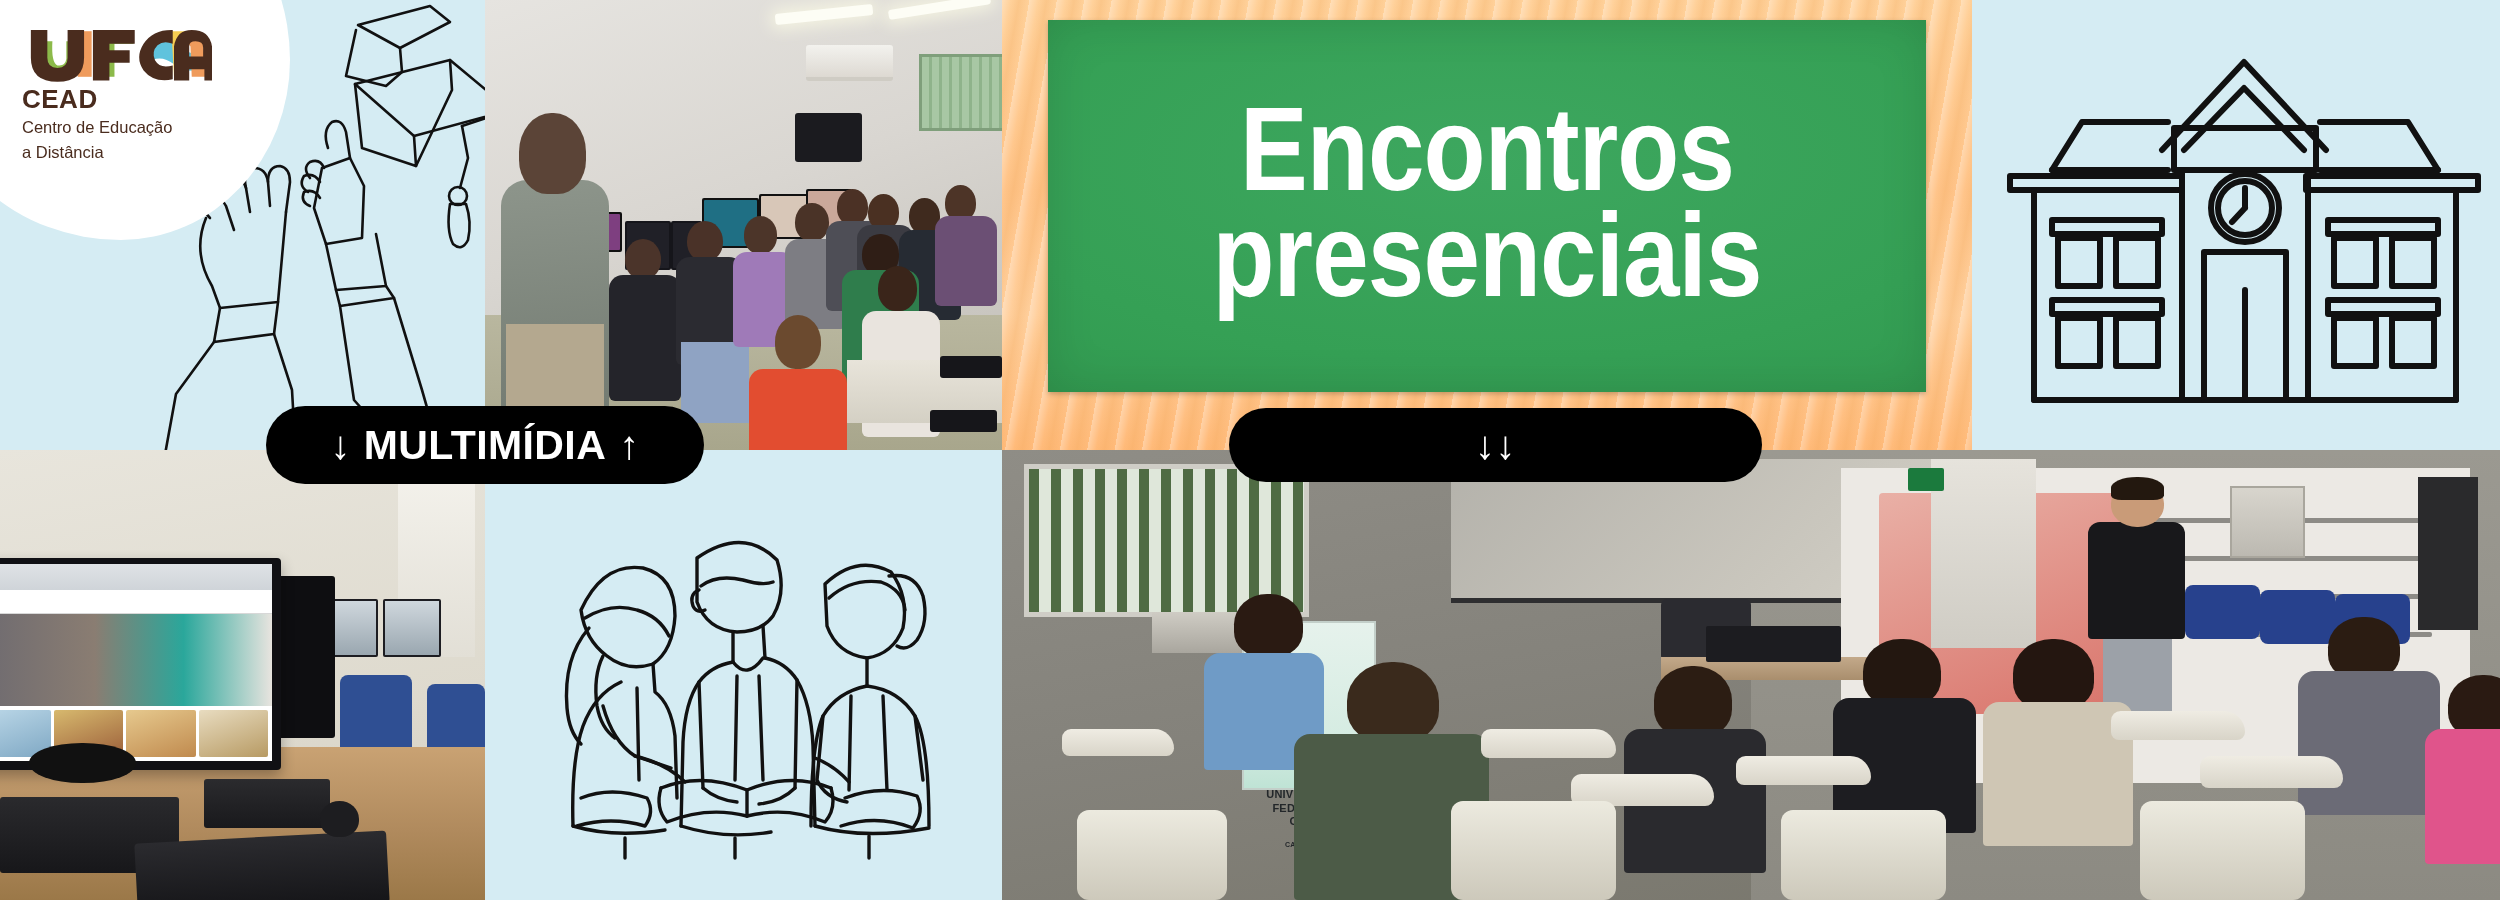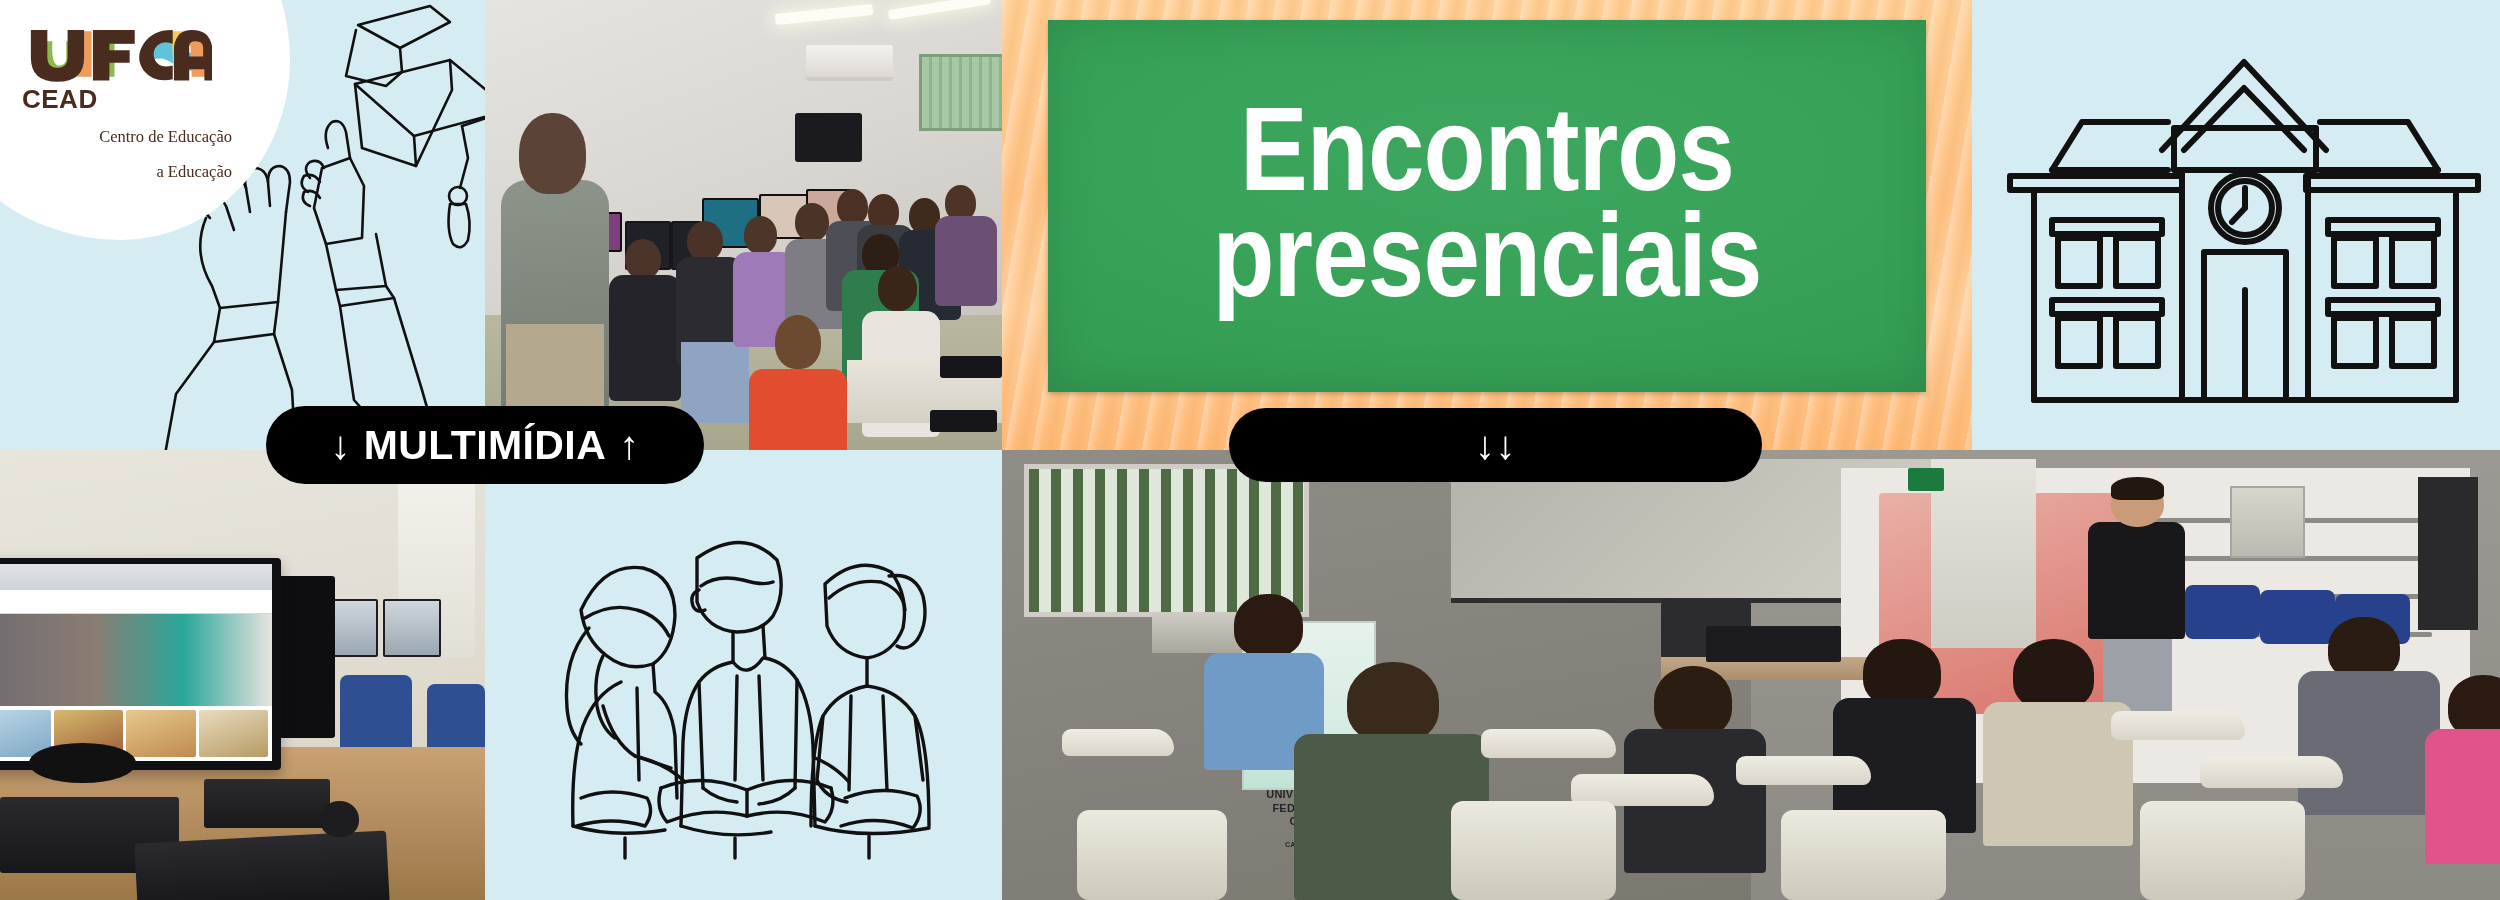--- a/index.html
+++ b/index.html
@@ -25,23 +25,22 @@
     background:#ffffff;
     border-radius:58% 42% 47% 53% / 52% 50% 50% 48%;
   }
   #logo-block { position:absolute; left:22px; top:22px; width:210px; }
   #ufca-logo { display:block; width:190px; height:64px; }
   .cead-title {
     font-size:26px; font-weight:bold; color:#4a2c1e;
     letter-spacing:.5px; margin-top:0; line-height:1;
   }
   .cead-sub {
-    font-size:16.5px; color:#4a2c1e; line-height:1.22; margin-top:15px;
-    font-family:Liberation Serif, serif;
-    text-align:right;
+    font-size:16.5px; color:#4a2c1e; line-height:1.22; margin-top:5px;
+    font-family:Liberation Sans, sans-serif;
   }
   #grad-art { position:absolute; left:150px; top:-10px; width:360px; height:470px; }
 
   
   #tm-panel { left:485px; top:0; width:517px; height:450px; background:#c9c6bd; }
 
   
   #chalk-panel { left:1002px; top:0; width:970px; height:450px; }
   #chalk-frame {
     position:absolute; inset:0;
@@ -282,21 +281,21 @@
 
         <g fill="#4a2c1e">
           <path d="M14 12 L40 12 L40 56 Q40 72 56 72 Q72 72 72 56 L72 12 L98 12 L98 56 Q98 94 56 94 Q14 94 14 56 Z"></path>
           <path d="M112 12 L178 12 L178 34 L138 34 L138 44 L170 44 L170 64 L138 64 L138 92 L112 92 Z"></path>
           <path d="M236 12 Q206 12 192 34 Q178 56 192 76 Q208 96 238 90 L238 68 Q218 74 210 60 Q204 46 214 36 Q224 28 238 34 L238 12 Z"></path>
           <path d="M268 12 Q244 12 240 38 L240 92 L264 92 L264 74 L288 74 L288 92 L300 92 L300 38 Q296 12 268 12 Z M264 38 Q264 30 274 30 Q286 30 286 40 L286 54 L264 54 Z"></path>
         </g>
       </svg>
       <div class="cead-title">CEAD</div>
       <div class="cead-sub">Centro de Educação</div>
-      <div class="cead-sub">a Educação</div>
+      <div class="cead-sub">a Distância</div>
     </div>
   </div>
 
   <div class="panel" id="tm-panel">
     <div class="ph">
       <div id="tm-wall"></div>
       <div id="tm-floor"></div>
       <div class="tm-tube" style="left:56%;top:2%;width:19%;height:2.4%;transform:rotate(-6deg)"></div>
       <div class="tm-tube" style="left:78%;top:0.5%;width:20%;height:2.2%;transform:rotate(-9deg)"></div>
       <div id="tm-ac"></div>

